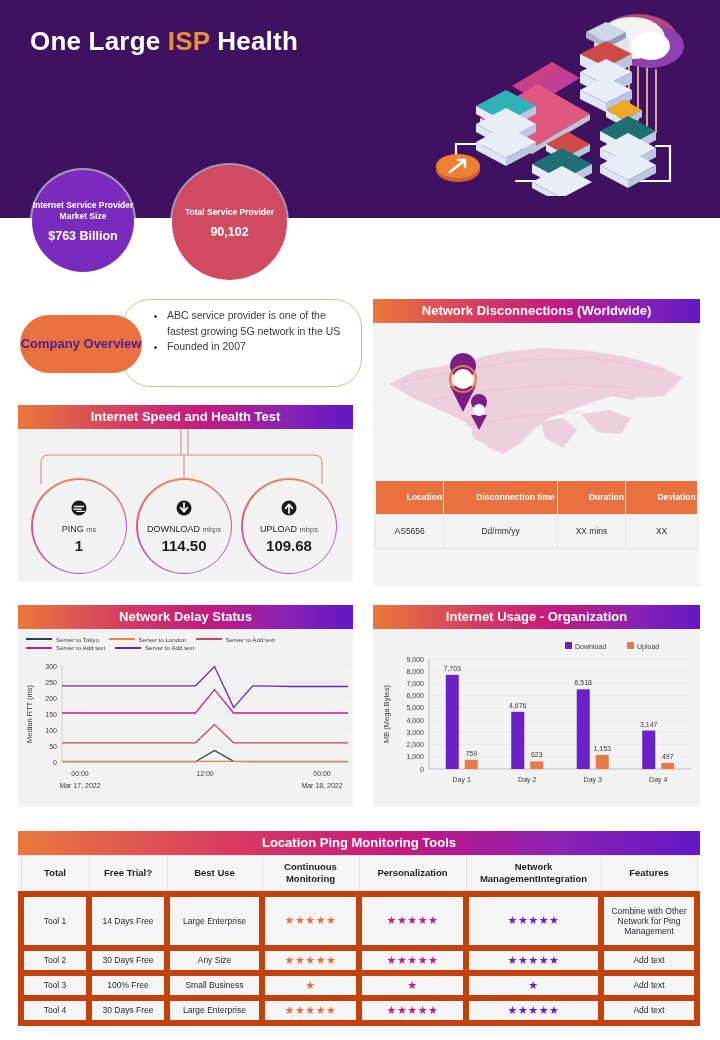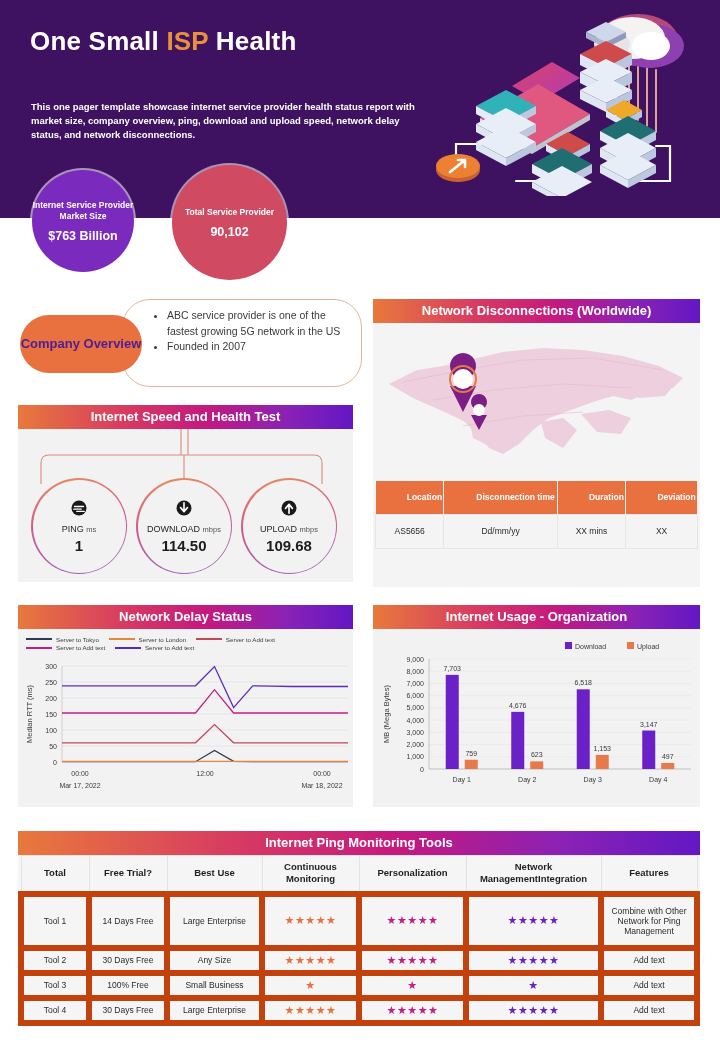--- a/index.html
+++ b/index.html
@@ -137,23 +137,22 @@
   .tools-table tr.tall td { height: 54px; }
   .tools-table tr.short td { height: 25px; }
   .stars { letter-spacing: .5px; font-size: 11px; line-height: 11px; }
   .feat { font-size: 7.5px; line-height: 10px; color: #3a3a3a; }
 </style>
 </head>
 <body>
 
 <div class="header">
   <div class="header-title">
-    <span>One Small </span><span class="isp">ISP</span><span> Health</span><br>
+    <span>One Large </span><span class="isp">ISP</span><span> Health</span><br>
   </div>
-  <div class="header-desc">This one pager template showcase internet service provider health status report with market size, company overview, ping, download and upload speed, network delay status, and network disconnections.</div>
 
   <svg class="illus" viewBox="0 0 300 200">
 
     <g fill="none" stroke="#ffffff" stroke-width="2.2" stroke-linecap="round">
       <path d="M36 168 L36 148 L86 148 L86 131"></path>
       <path d="M96 185 L150 185 L150 168"></path>
       <path d="M183 93 L196 100 L196 120"></path>
       <path d="M236 150 L250 150 L250 185 L206 185"></path>
     </g>
     <g fill="none" stroke="#f2b39a" stroke-width="1.8" stroke-linecap="round">
@@ -461,21 +460,21 @@
     <rect x="288.25" y="133.92555555555555" width="13" height="6.0744444444444525" fill="#e8794a"></rect>
     <text x="294.75" y="129.92555555555555" text-anchor="middle" class="ax-label">497</text>
     <text x="285.25" y="153" text-anchor="middle" class="ax-label">Day 4</text>
     <text x="16" y="85" text-anchor="middle" class="ax-title" transform="rotate(-90 16 85)">MB (Mega Bytes)</text>
     <rect x="192" y="13" width="7" height="7" fill="#6b21c8"></rect>
     <text x="202" y="19.5" class="ax-label">Download</text>
     <rect x="254" y="13" width="7" height="7" fill="#e8794a"></rect>
     <text x="264" y="19.5" class="ax-label">Upload</text>
   </svg>
 
-<div class="banner" id="tools-banner">Internet Ping Monitoring Tools</div>
+<div class="banner" id="tools-banner">Location Ping Monitoring Tools</div>
 <table class="tools-table">
   <thead>
       <tr>
     <th style="width:68px">Total</th>
     <th style="width:78px">Free Trial?</th>
     <th style="width:95px">Best Use</th>
     <th style="width:97px">Continuous Monitoring</th>
     <th style="width:107px">Personalization</th>
     <th style="width:135px">Network ManagementIntegration</th>
     <th>Features</th>

